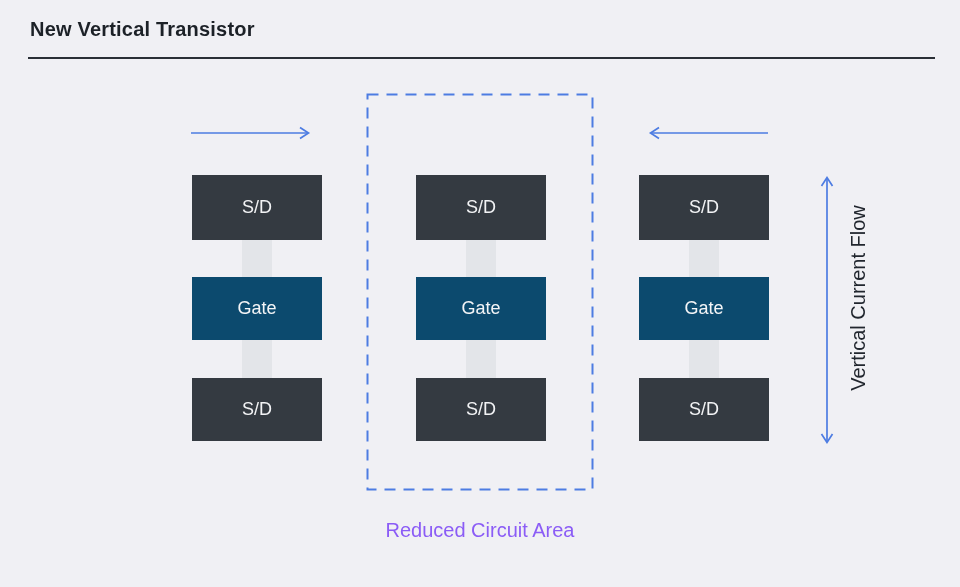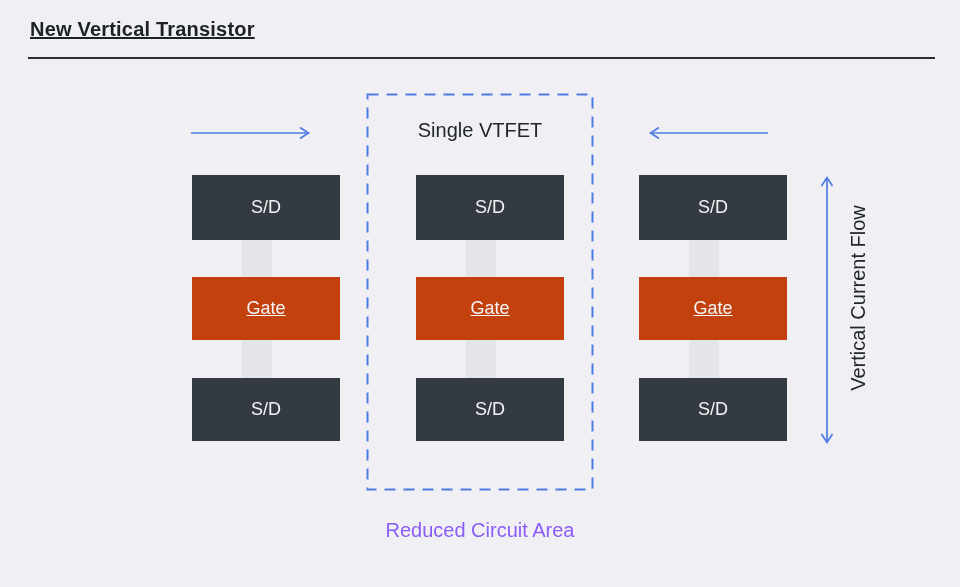--- a/index.html
+++ b/index.html
@@ -16,21 +16,20 @@
     overflow: hidden;
   }
   .page-title {
     position: absolute;
     left: 30px;
     top: 18px;
     font-size: 20px;
     font-weight: bold;
     color: #1c2127;
     letter-spacing: 0.2px;
-    text-decoration: underline;
   }
   .title-divider {
     position: absolute;
     left: 28px;
     top: 57px;
     width: 907px;
     height: 2px;
     background: #2a2f36;
   }
   .dashed-box-svg {
@@ -66,34 +65,33 @@
     position: absolute;
     left: 50px;
     top: 28px;
     width: 30px;
     height: 212px;
     background: #e3e5e9;
   }
   .block {
     position: absolute;
     left: 0;
-    width: 148px;
+    width: 130px;
     display: flex;
     align-items: center;
     justify-content: center;
     font-size: 18px;
   }
   .block-sd {
     background: #343a41;
     color: #f2f3f5;
   }
   .block-gate {
-    background: #c2410c;
+    background: #0c4a6e;
     color: #f4f5f7;
-    text-decoration: underline;
   }
   .block-top    { top: 0;     height: 65px; }
   .block-middle { top: 102px; height: 63px; }
   .block-bottom { top: 203px; height: 63px; }
   .vertical-axis-label {
     position: absolute;
     left: 858px;
     top: 298px;
     transform: translate(-50%, -50%) rotate(-90deg);
     font-size: 20px;
@@ -114,21 +112,20 @@
 <body>
 
 <div class="canvas">
 
   <div class="page-title">New Vertical Transistor</div>
   <div class="title-divider"></div>
 
   <svg class="dashed-box-svg" width="228" height="398">
     <rect x="1.5" y="1.5" width="225" height="395" fill="none" stroke="#4d7ce2" stroke-width="2" stroke-dasharray="11 8"></rect>
   </svg>
-  <div class="dashed-box-label">Single VTFET</div>
 
   <svg class="arrow-svg arrow-left-to-box" width="128" height="14">
     <line x1="1" y1="7" x2="118" y2="7" stroke="#4d7ce2" stroke-width="1.7"></line>
     <path d="M110 1.5 L118.5 7 L110 12.5" fill="none" stroke="#4d7ce2" stroke-width="1.7"></path>
   </svg>
   <svg class="arrow-svg arrow-right-to-box" width="128" height="14">
     <line x1="127" y1="7" x2="10" y2="7" stroke="#4d7ce2" stroke-width="1.7"></line>
     <path d="M18 1.5 L9.5 7 L18 12.5" fill="none" stroke="#4d7ce2" stroke-width="1.7"></path>
   </svg>
 

